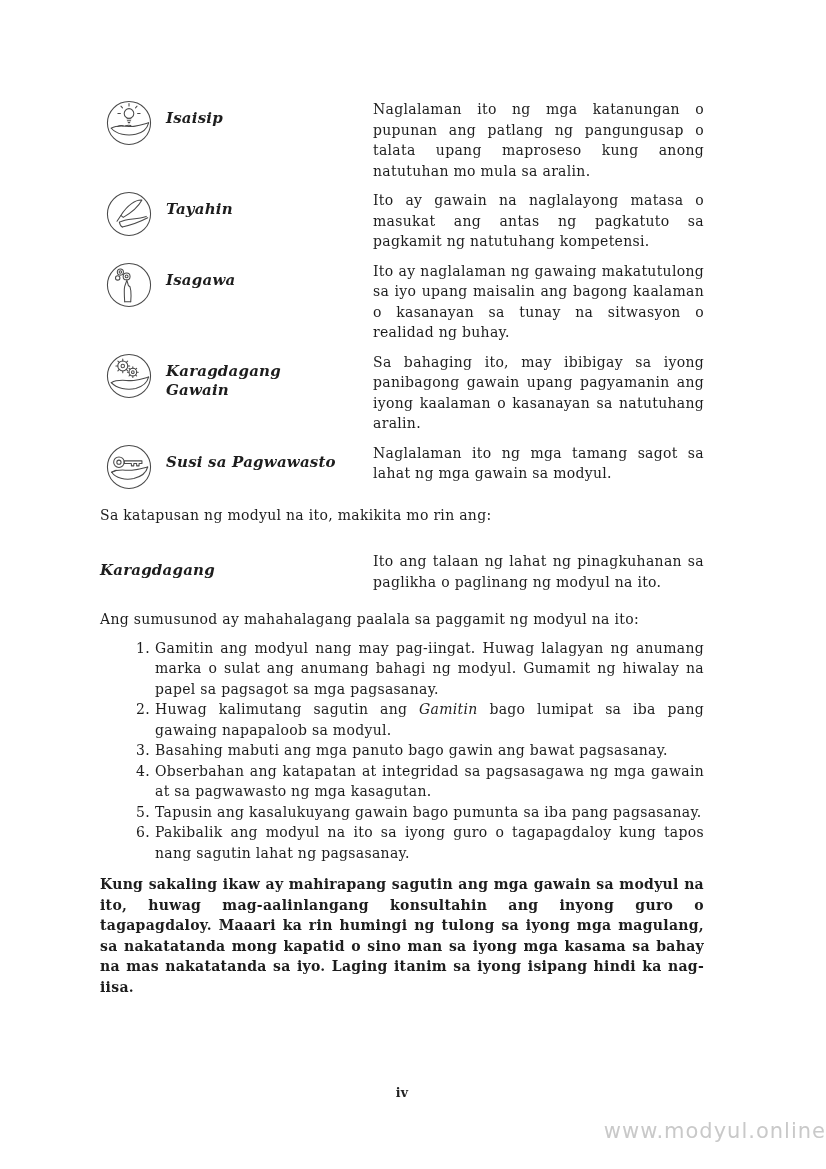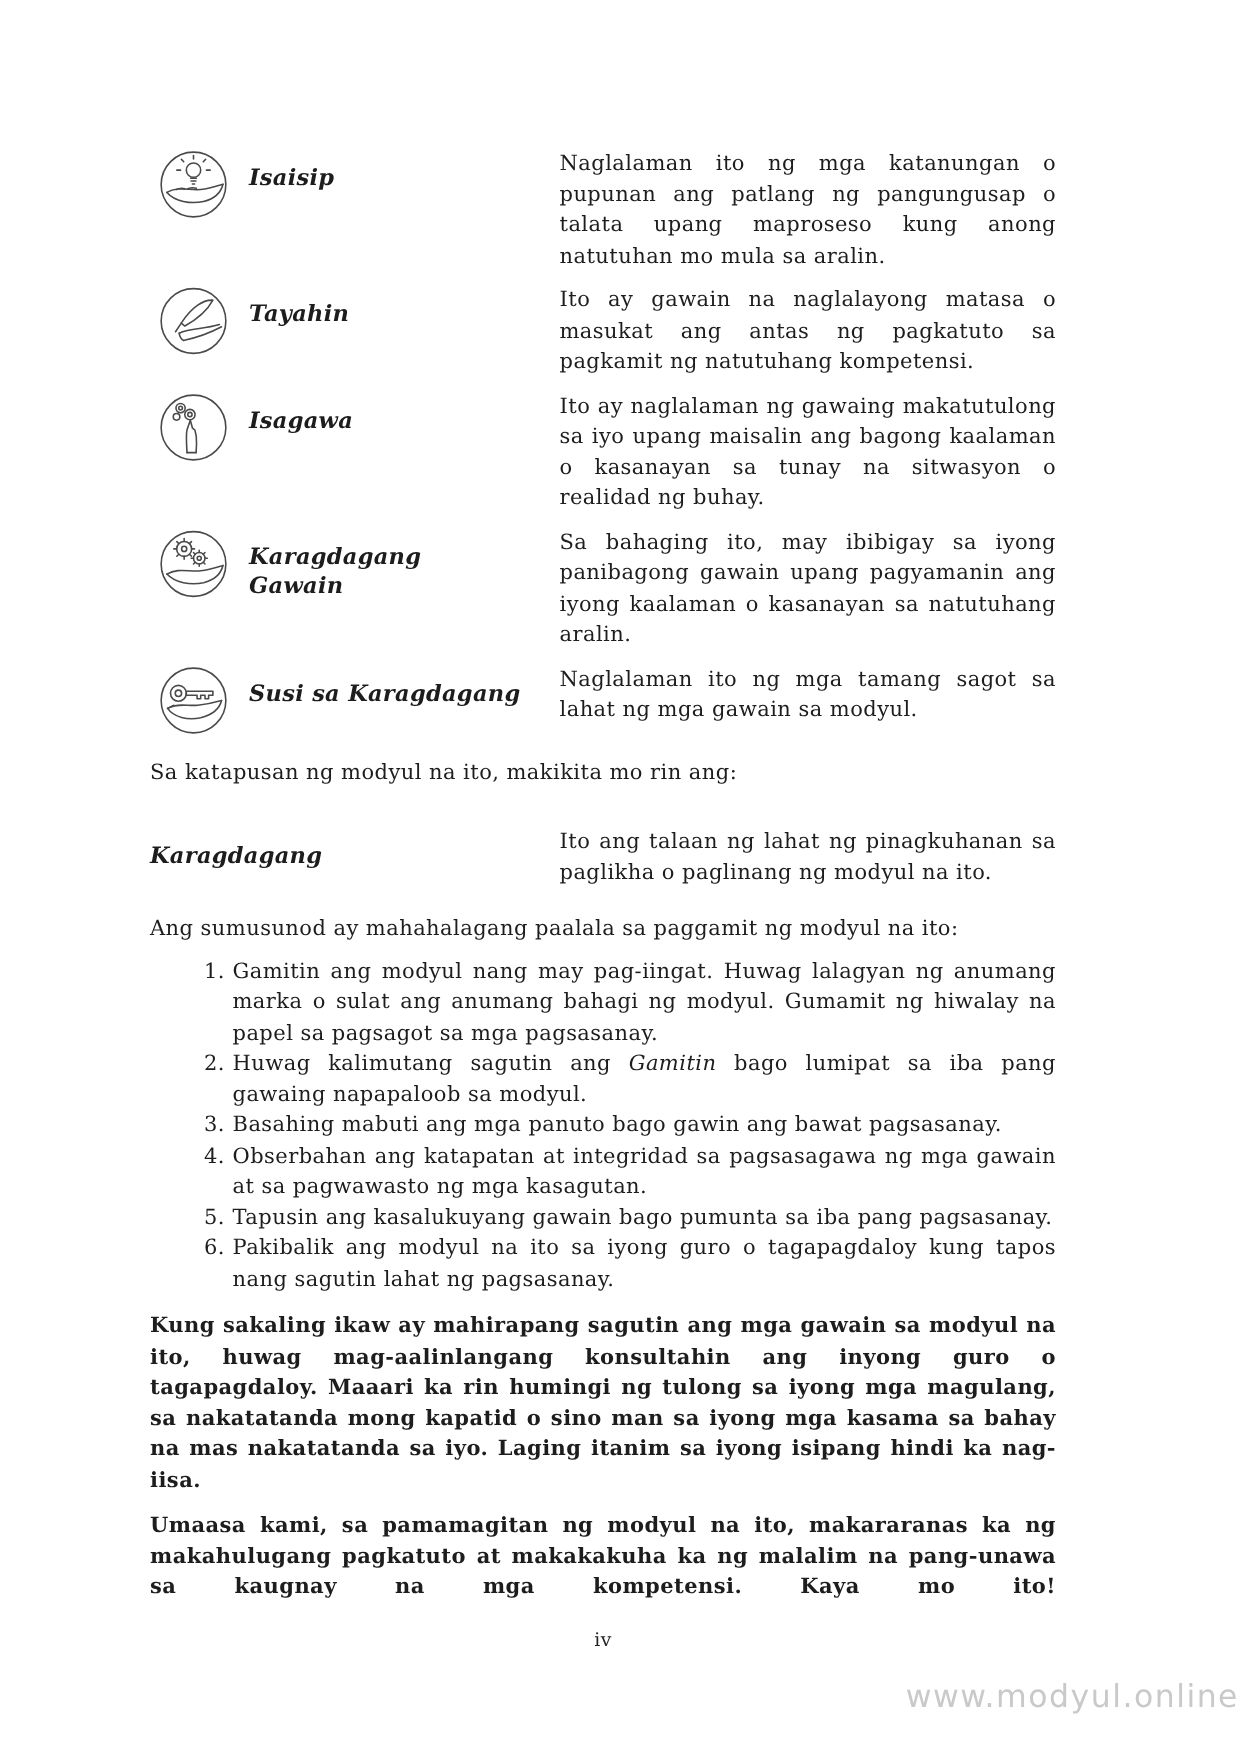--- a/index.html
+++ b/index.html
@@ -27,21 +27,21 @@
   .body-para{margin:11px 0 0 0;text-align:justify;font-weight:bold;}
   .body-para.last-justify{text-align-last:justify;margin-top:10px;}
   
   .reminders{margin:8px 0 0 0;padding:0;list-style:none;}
   .reminders li{position:relative;padding-left:55px;text-align:justify;}
   .reminders .num{position:absolute;left:36px;top:0;}
   .italic{font-style:italic;}
   
   .page-number{
     position:absolute;left:100px;top:1083px;width:604px;text-align:center;
-    font-size:12.5px;letter-spacing:0.3px;color:#222;
+    font-size:12.5px;letter-spacing:0.3px;color:#222;font-weight:bold;
   }
   .watermark{
     position:absolute;left:0;top:1118px;width:826px;text-align:right;
     font-family:"DejaVu Sans", sans-serif;font-size:21px;line-height:26px;
     color:#c9c9c9;letter-spacing:1px;
   }
   
   .ico{stroke:#4a4a4a;fill:none;stroke-width:1.1;stroke-linecap:round;stroke-linejoin:round;}
 </style>
 </head>
@@ -122,21 +122,21 @@
         <svg width="46" height="46" viewBox="0 0 48 48" class="ico">
           <circle cx="24" cy="24" r="22.5"></circle>
           <circle cx="13.5" cy="19" r="5.5"></circle>
             <circle cx="13.5" cy="19" r="2.2"></circle>
           <path d="M19 17.6 L37.5 17.6 L37.5 20.4 L34.5 20.4 L34.5 22.8 L32 22.8 L32 20.4 L29 20.4 L29 22.8 L26.5 22.8 L26.5 20.4 L19 20.4 Z"></path>
           <path d="M6 29.5 C13 25.5 20 28 27 27.3 C34 26.6 40 25 43.5 24"></path>
           <path d="M6 29.5 C10 35.5 20 38 29 36 C37 34 42 30 43.5 24"></path>
           <path d="M6 29.5 L10.5 27.3"></path>
         </svg>
       </div>
-      <div class="row-label">Susi sa Karagdagang</div>
+      <div class="row-label">Susi sa Pagwawasto</div>
       <div class="row-desc">Naglalaman ito ng mga tamang sagot sa lahat ng mga gawain sa modyul.</div>
     </div>
 
   </section>
 
   <p class="intro">Sa katapusan ng modyul na ito, makikita mo rin ang:</p>
 
   <div class="sanggunian-row">
     <div class="row-label">Karagdagang</div>
     <div class="row-desc">Ito ang talaan ng lahat ng pinagkuhanan sa paglikha o paglinang ng modyul na ito.</div>
@@ -166,18 +166,17 @@
       <span>Tapusin ang kasalukuyang gawain bago pumunta sa iba pang pagsasanay.</span>
     </li>
     <li>
       <span class="num">6.</span>
       <span>Pakibalik ang modyul na ito sa iyong guro o tagapagdaloy kung tapos nang sagutin lahat ng pagsasanay.</span>
     </li>
   </ol>
 
   <p class="body-para">Kung sakaling ikaw ay mahirapang sagutin ang mga gawain sa modyul na ito, huwag mag-aalinlangang konsultahin ang inyong guro o tagapagdaloy. Maaari ka rin humingi ng tulong sa iyong mga magulang, sa nakatatanda mong kapatid o sino man sa iyong mga kasama sa bahay na mas nakatatanda sa iyo. Laging itanim sa iyong isipang hindi ka nag-iisa.</p>
 
-  <p class="body-para last-justify">Umaasa kami, sa pamamagitan ng modyul na ito, makararanas ka ng makahulugang pagkatuto at makakakuha ka ng malalim na pang-unawa sa kaugnay na mga kompetensi. Kaya mo ito!</p>
 
 </div>
 
 <div class="page-number">iv</div>
 <div class="watermark">www.modyul.online</div>
 
 </body></html>

